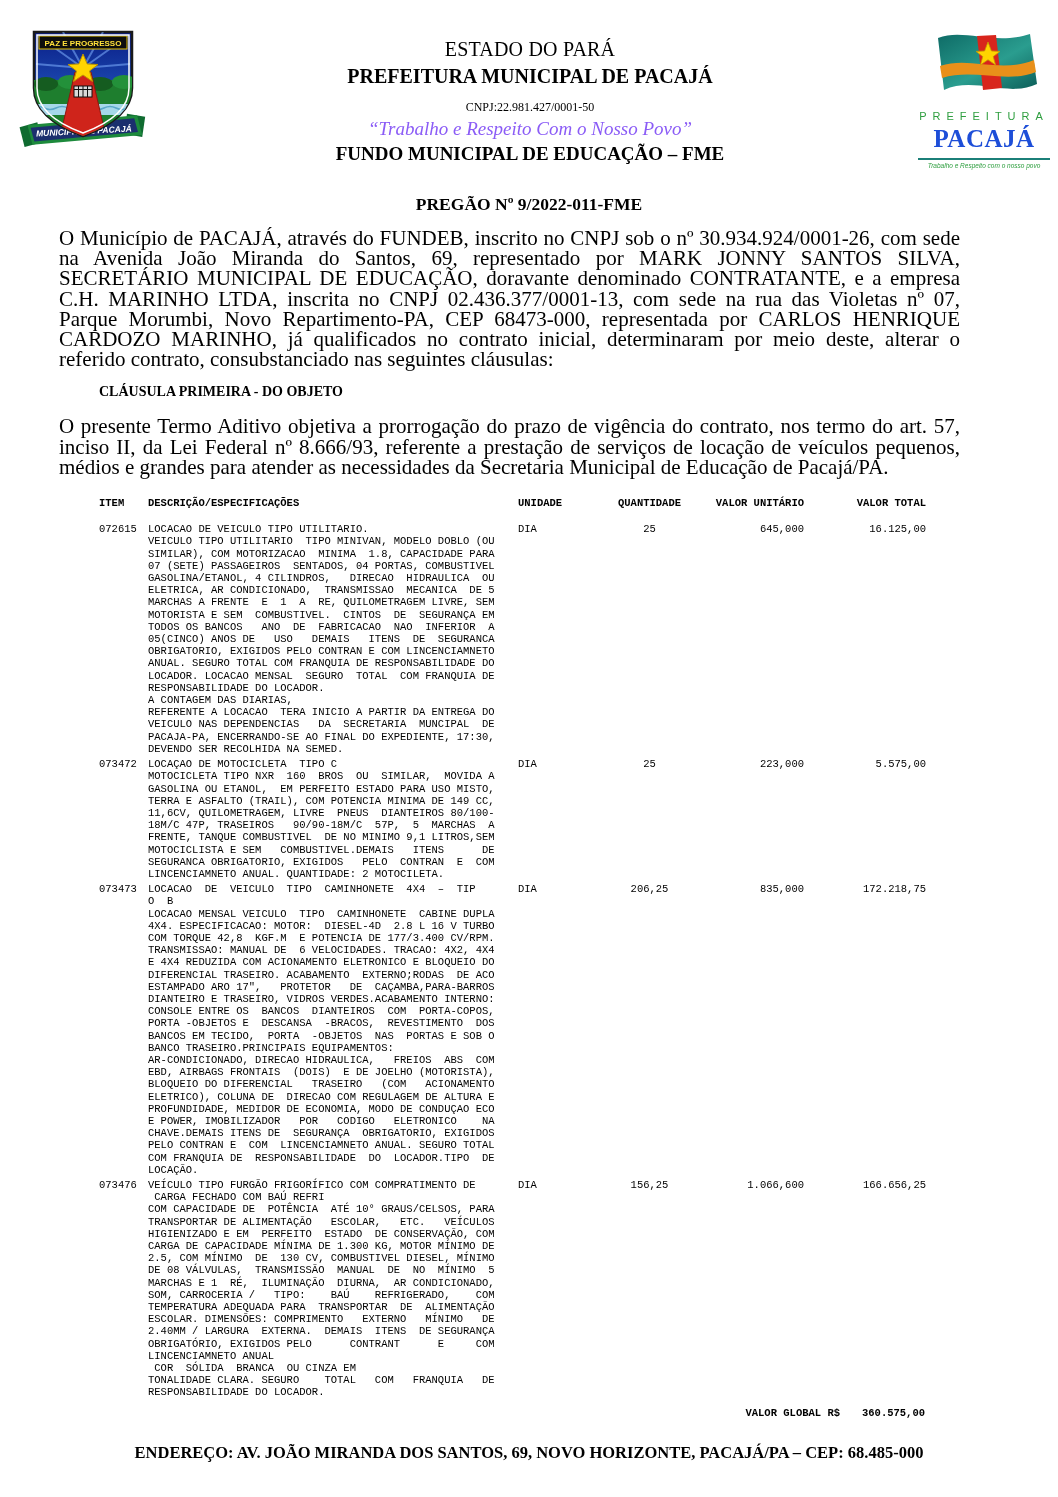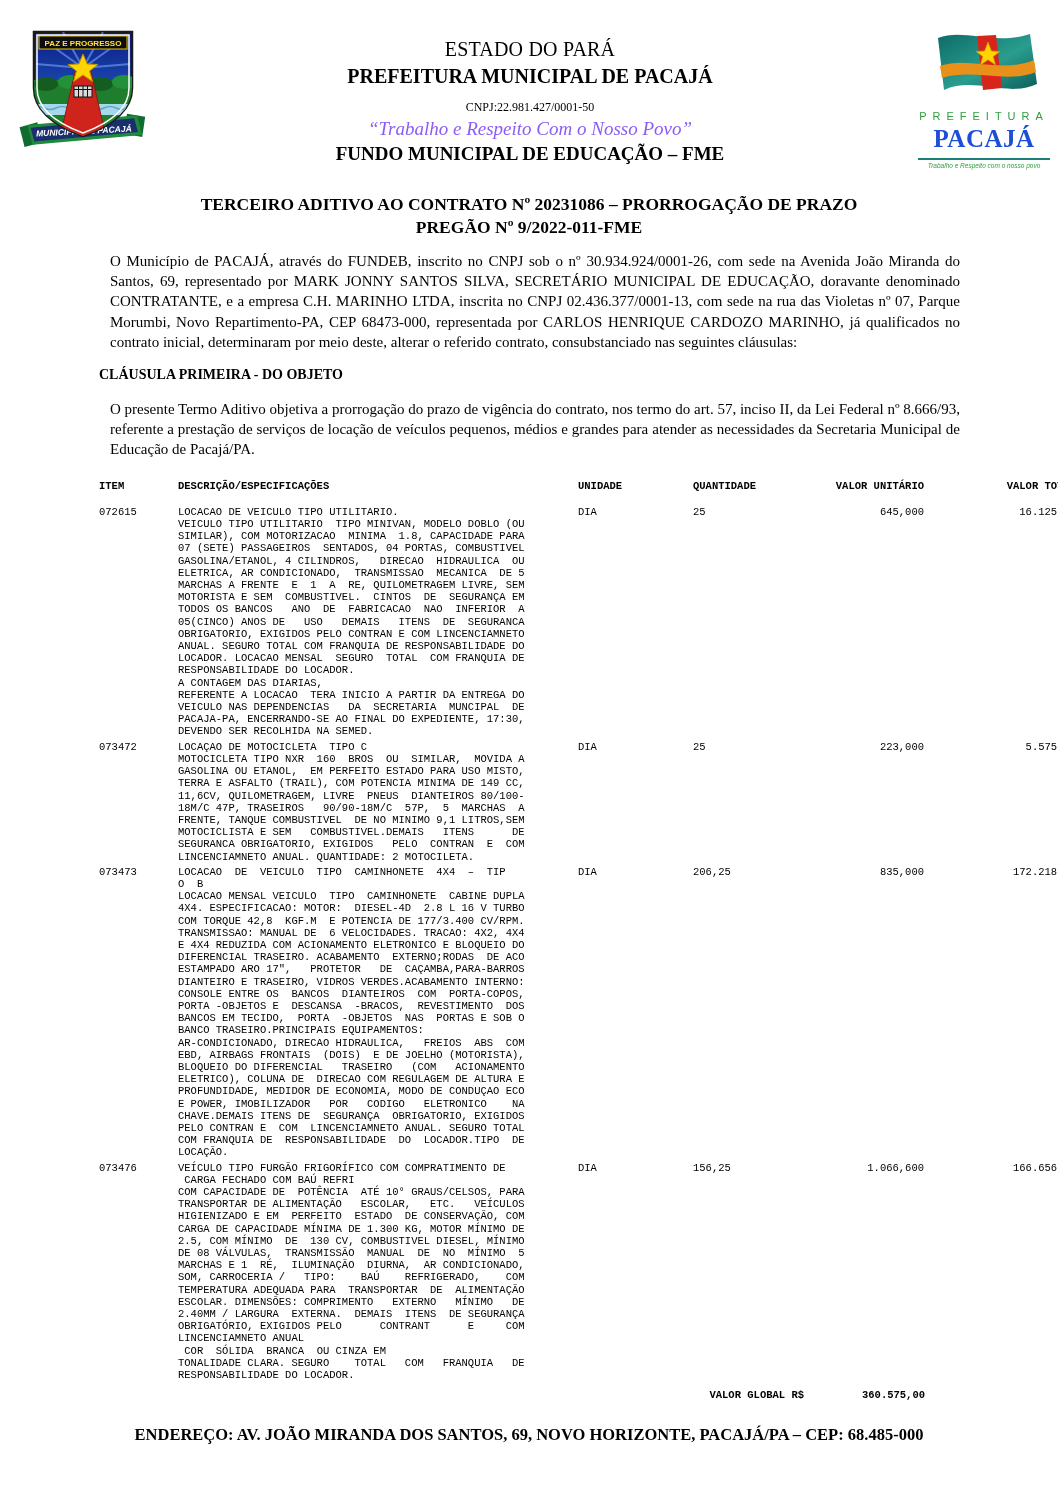--- a/index.html
+++ b/index.html
@@ -19,34 +19,34 @@
   .h-line3 { font-size:12px; margin-top:12px; }
   .h-line4 { font-size:19px; font-style:italic; color:#8b5cf6; margin-top:3px; }
   .h-line5 { font-size:19px; font-weight:bold; margin-top:3px; }
   .flag-prefeitura { font-size:11px; letter-spacing:6px; color:#2e9e3f; font-family:"Liberation Sans",sans-serif; margin-top:2px; }
   .flag-name { font-size:25px; font-weight:bold; letter-spacing:0.5px; color:#1d4ed8; font-family:Liberation Serif, serif; line-height:34px; }
   .flag-rule { height:2px; background:#1b7f78; margin:2px 8px 2px 8px; }
   .flag-tagline { font-size:6.5px; font-style:italic; color:#2e9e3f; font-family:"Liberation Sans",sans-serif; }
   
   .doc-title { text-align:center; font-weight:bold; font-size:17.5px; line-height:23px; margin-top:24px; }
   
-  .para { font-size:15px; line-height:20.2px; text-align:justify; margin:12px 98px 0 110px; }
+  .para { font-size:21px; line-height:20.2px; text-align:justify; margin:12px 98px 0 59px; }
   .clausula-h { font-size:14px; font-weight:bold; margin:15px 98px 0 99px; }
   
   .table { margin:20px 0 0 99px; width:831px;
     font-family:"Liberation Mono","DejaVu Sans Mono",monospace; font-size:10.5px; line-height:12.2px; }
-  .t-row { display:grid; grid-template-columns:49px 367px 88px 97px 118px 112px; align-items:start;gap:30px; }
+  .t-row { display:grid; grid-template-columns:49px 367px 88px 97px 118px 112px; align-items:start; }
   .t-head { font-weight:bold; margin-bottom:14px; }
   .t-row + .t-row { margin-top:3px; }
   .c-desc { white-space:pre-wrap; }
   .c-unid { padding-left:3px; }
-  .c-qty  { text-align:left; padding-right:4px; }
+  .c-qty  { text-align:center; padding-right:4px; }
   .c-unit { text-align:right; padding-right:14px; }
   .c-tot  { text-align:right; padding-right:4px; }
-  .global-row { display:flex; justify-content:flex-end; gap:58px; width:831px; margin:8px 0 0 99px;
+  .global-row { display:flex; justify-content:flex-end; gap:22px; width:831px; margin:8px 0 0 99px;
     font-family:"Liberation Mono","DejaVu Sans Mono",monospace; font-size:10.5px; font-weight:bold; padding-right:5px; }
   
   .endereco { text-align:center; font-weight:bold; font-size:16.5px; margin-top:24px; }
 </style>
 </head>
 <body>
 
 <div class="page">
 
   <header class="header">
@@ -141,21 +141,20 @@
         <polygon points="66,16 69.4,25 78,25.4 71.2,30.6 73.6,39 66,33.8 58.4,39 60.8,30.6 54,25.4 62.6,25" fill="#ffd400" stroke="#c79a00" stroke-width="0.8"></polygon>
       </svg>
       <div class="flag-prefeitura">PREFEITURA</div>
       <div class="flag-name">PACAJÁ</div>
       <div class="flag-rule"></div>
       <div class="flag-tagline">Trabalho e Respeito com o nosso povo</div>
     </div>
   </header>
 
   <div class="doc-title">
-    <div>TERCEIRO ADITIVO AO CONTRATO Nº 20231086 – PRORROGAÇÃO DE PRAZO</div>
     <div>PREGÃO Nº 9/2022-011-FME</div>
   </div>
 
   <p class="para">O Município de PACAJÁ, através do FUNDEB, inscrito no CNPJ sob o nº 30.934.924/0001-26, com sede na Avenida João Miranda do Santos, 69, representado por MARK JONNY SANTOS SILVA, SECRETÁRIO MUNICIPAL DE EDUCAÇÃO, doravante denominado CONTRATANTE, e a empresa C.H. MARINHO LTDA, inscrita no CNPJ 02.436.377/0001-13, com sede na rua das Violetas nº 07, Parque Morumbi, Novo Repartimento-PA, CEP 68473-000, representada por CARLOS HENRIQUE CARDOZO MARINHO, já qualificados no contrato inicial, determinaram por meio deste, alterar o referido contrato, consubstanciado nas seguintes cláusulas:</p>
 
   <h3 class="clausula-h">CLÁUSULA PRIMEIRA - DO OBJETO</h3>
   <p class="para" style="margin-top:16px">O presente Termo Aditivo objetiva a prorrogação do prazo de vigência do contrato, nos termo do art. 57, inciso II, da Lei Federal nº 8.666/93, referente a prestação de serviços de locação de veículos pequenos, médios e grandes para atender as necessidades da Secretaria Municipal de Educação de Pacajá/PA.</p>
 
   <div class="table">
     <div class="t-row t-head">

